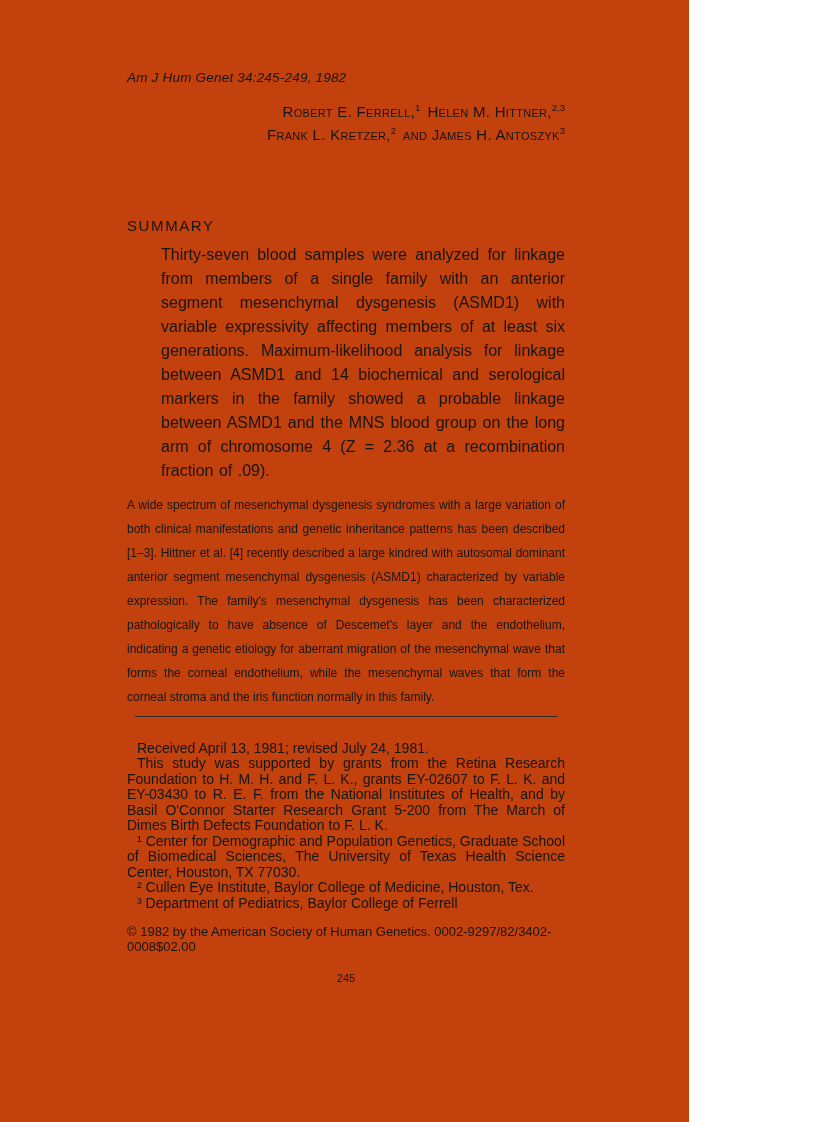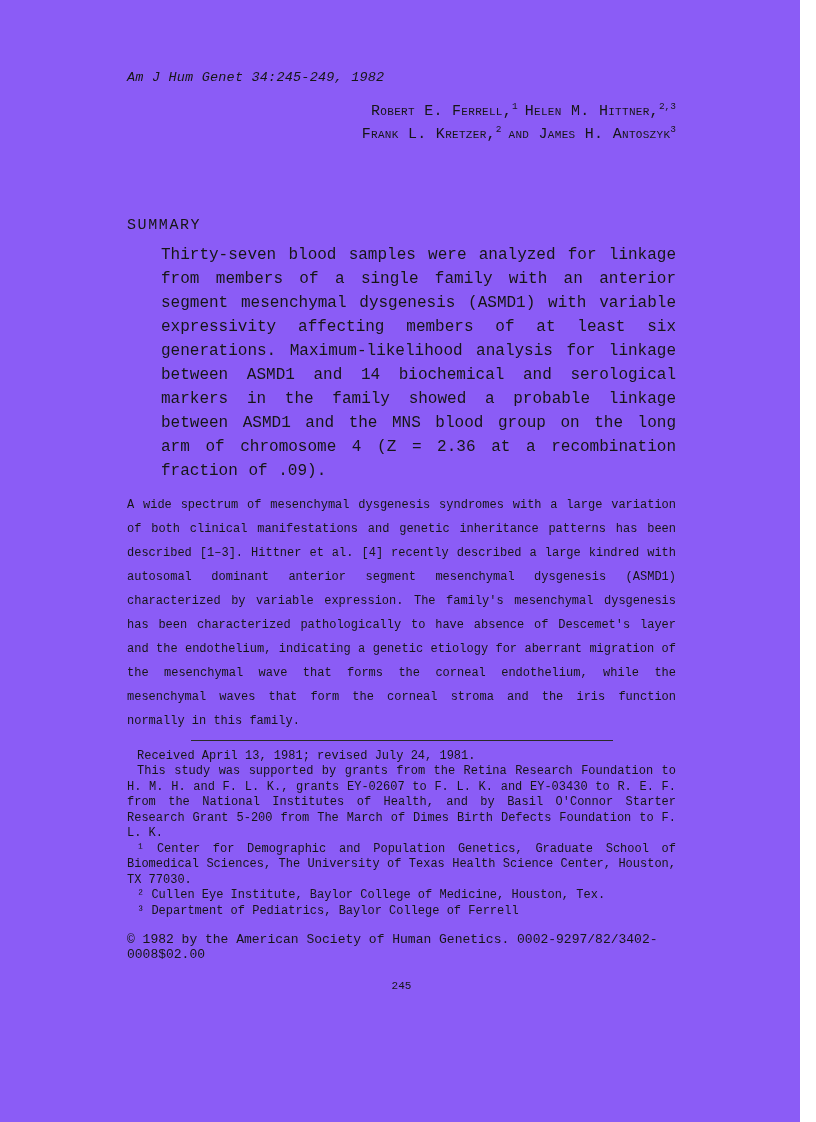--- a/index.html
+++ b/index.html
@@ -2,26 +2,26 @@
 <html><head>
 <meta charset="utf-8">
 <style>
   html, body {
     margin: 0;
     padding: 0;
     background: #ffffff;
   }
   .page {
     position: relative;
-    width: 800px;
+    width: 689px;
     height: 1122px;
     box-sizing: border-box;
-    background: #8b5cf6;
+    background: #c2410c;
     color: #161616;
-    font-family: Liberation Mono, monospace;
+    font-family: Liberation Sans, sans-serif;
     padding: 70px 124px 0 127px;
     overflow: hidden;
   }
   .journal-line {
     font-style: italic;
     font-size: 13.5px;
     letter-spacing: 0.2px;
   }
   .paper-title {
     margin: 66px 0 0 0;
@@ -64,22 +64,22 @@
     line-height: 24px;
     text-align: justify;
   }
   .footnote-rule {
     margin-top: 7px;
     width: 422px;
     border: none;
     border-top: 1.2px solid #2a2a2a;
   }
   .footnotes {
-    margin-top: 8px;
-    font-size: 12px;
+    margin-top: 24px;
+    font-size: 14px;
     line-height: 15.5px;
   }
   .footnotes p {
     margin: 0;
     text-indent: 10px;
     text-align: justify;
   }
   .copyright {
     margin-top: 13px;
     font-size: 13px;

